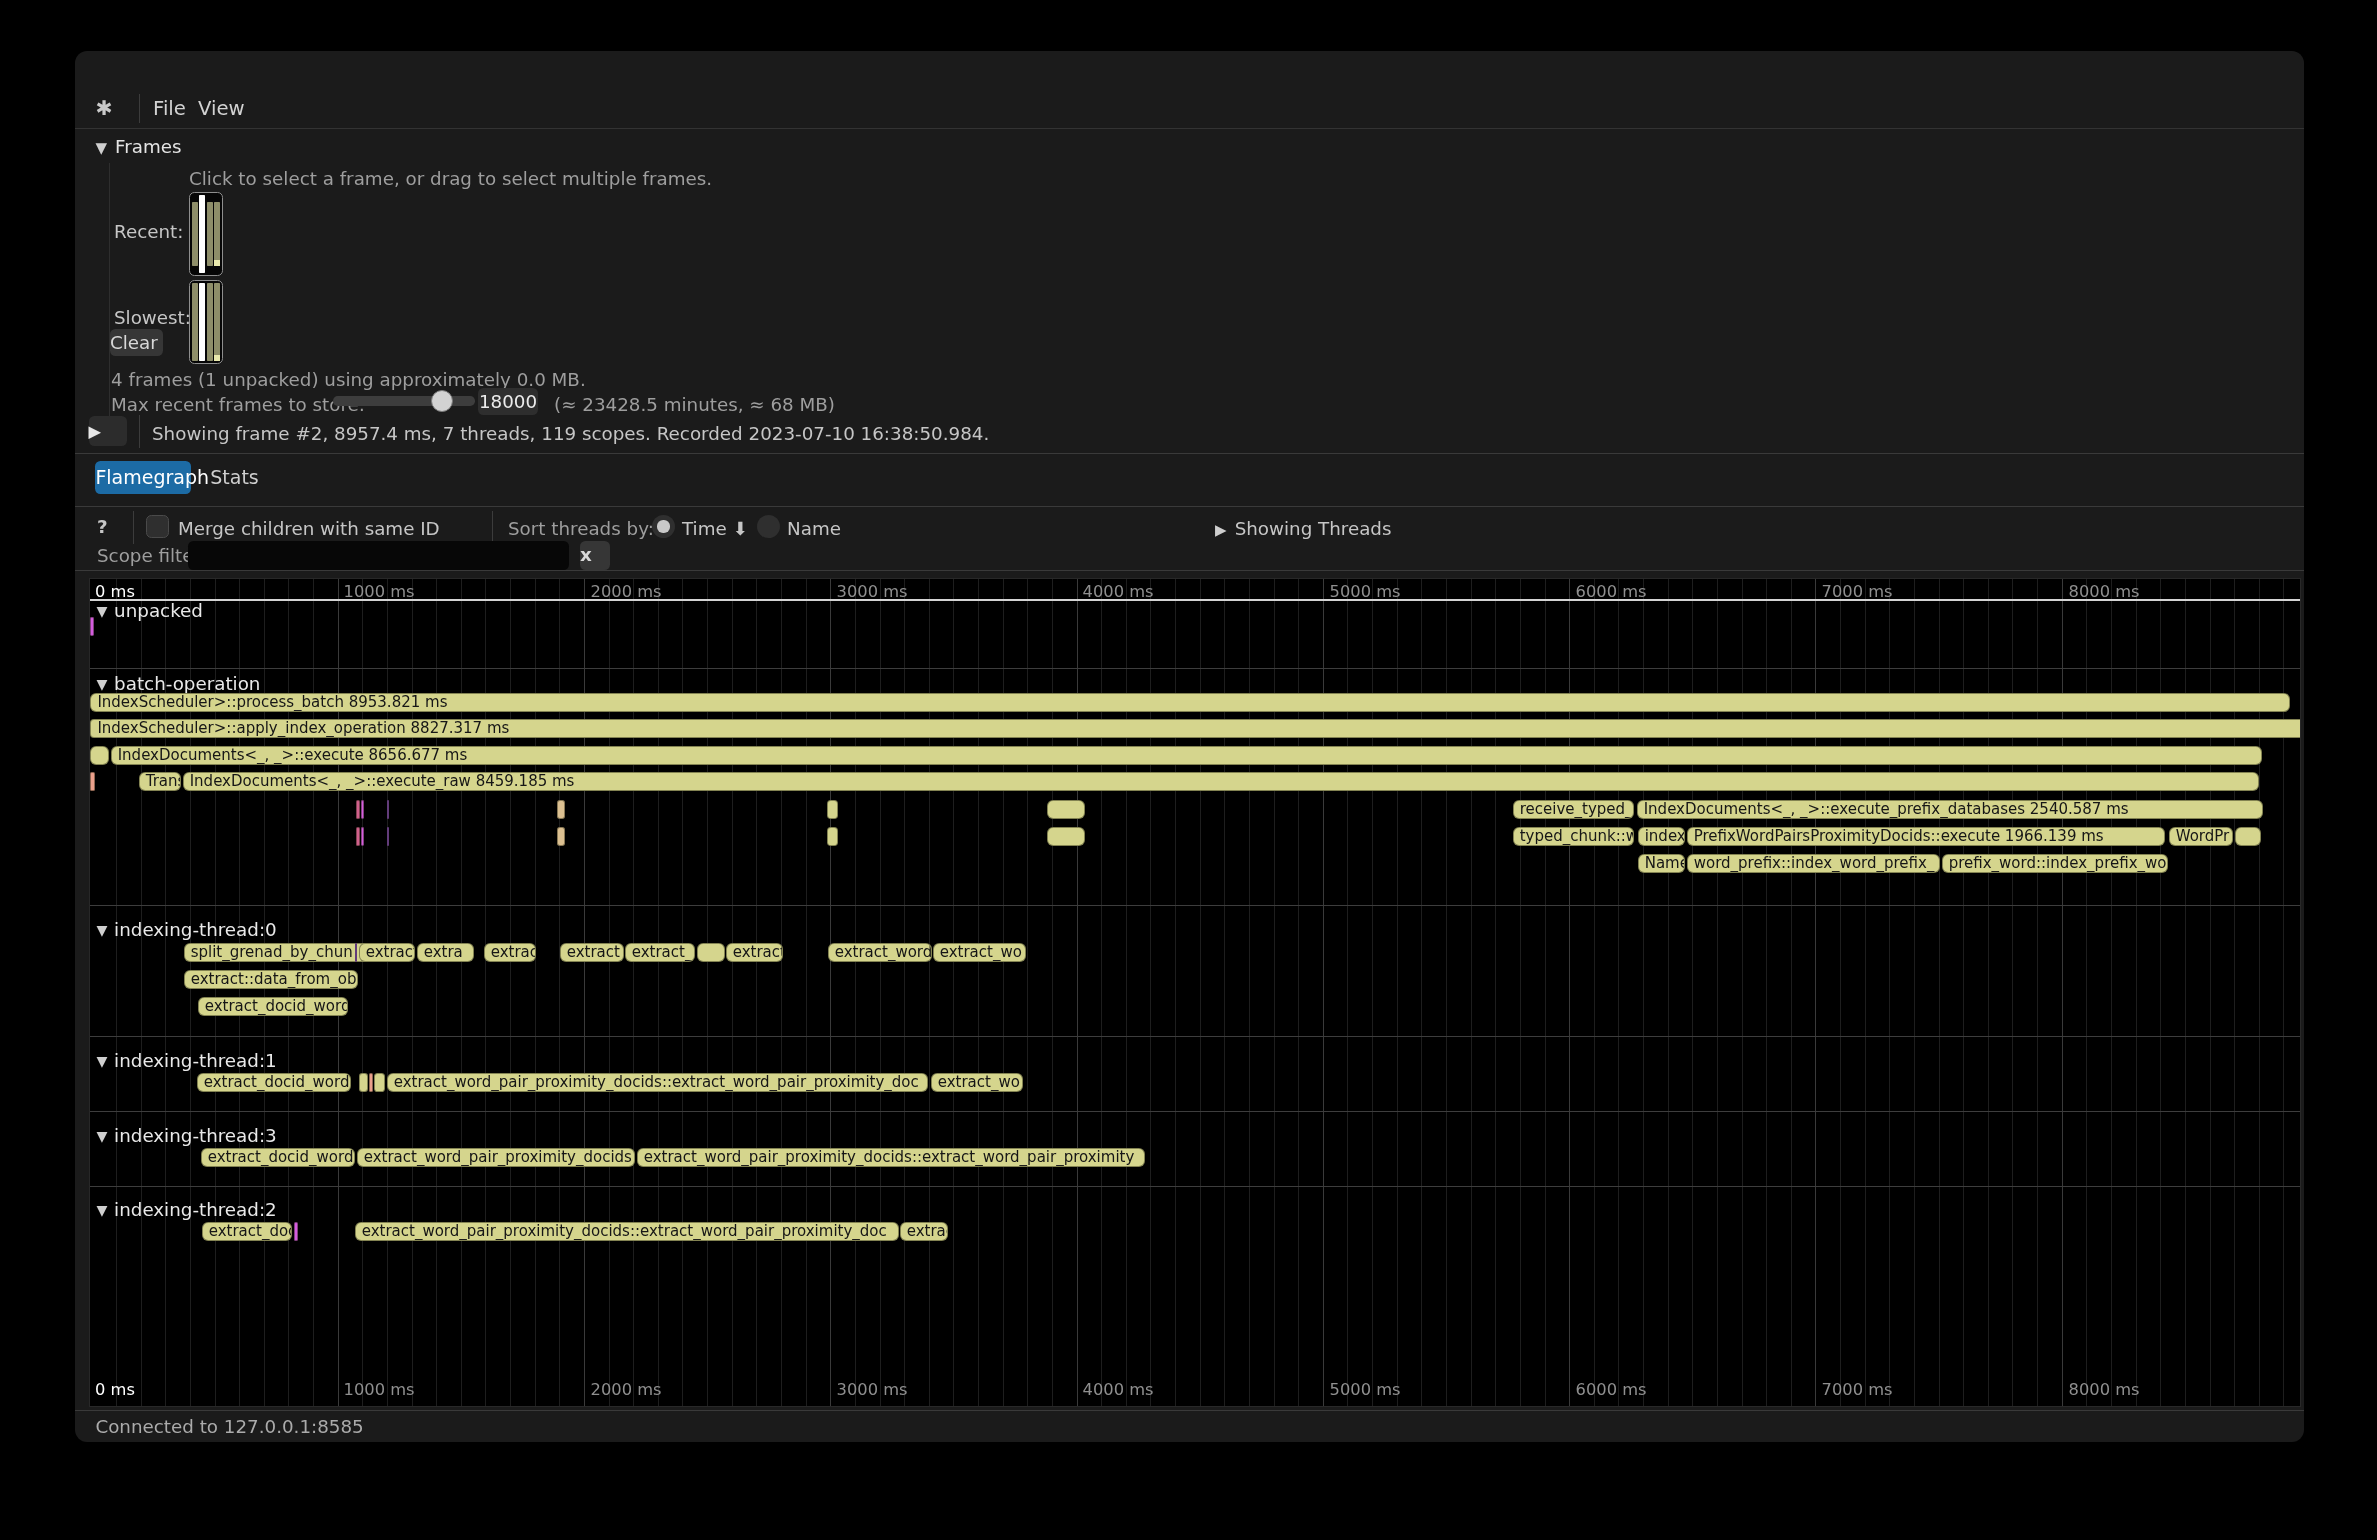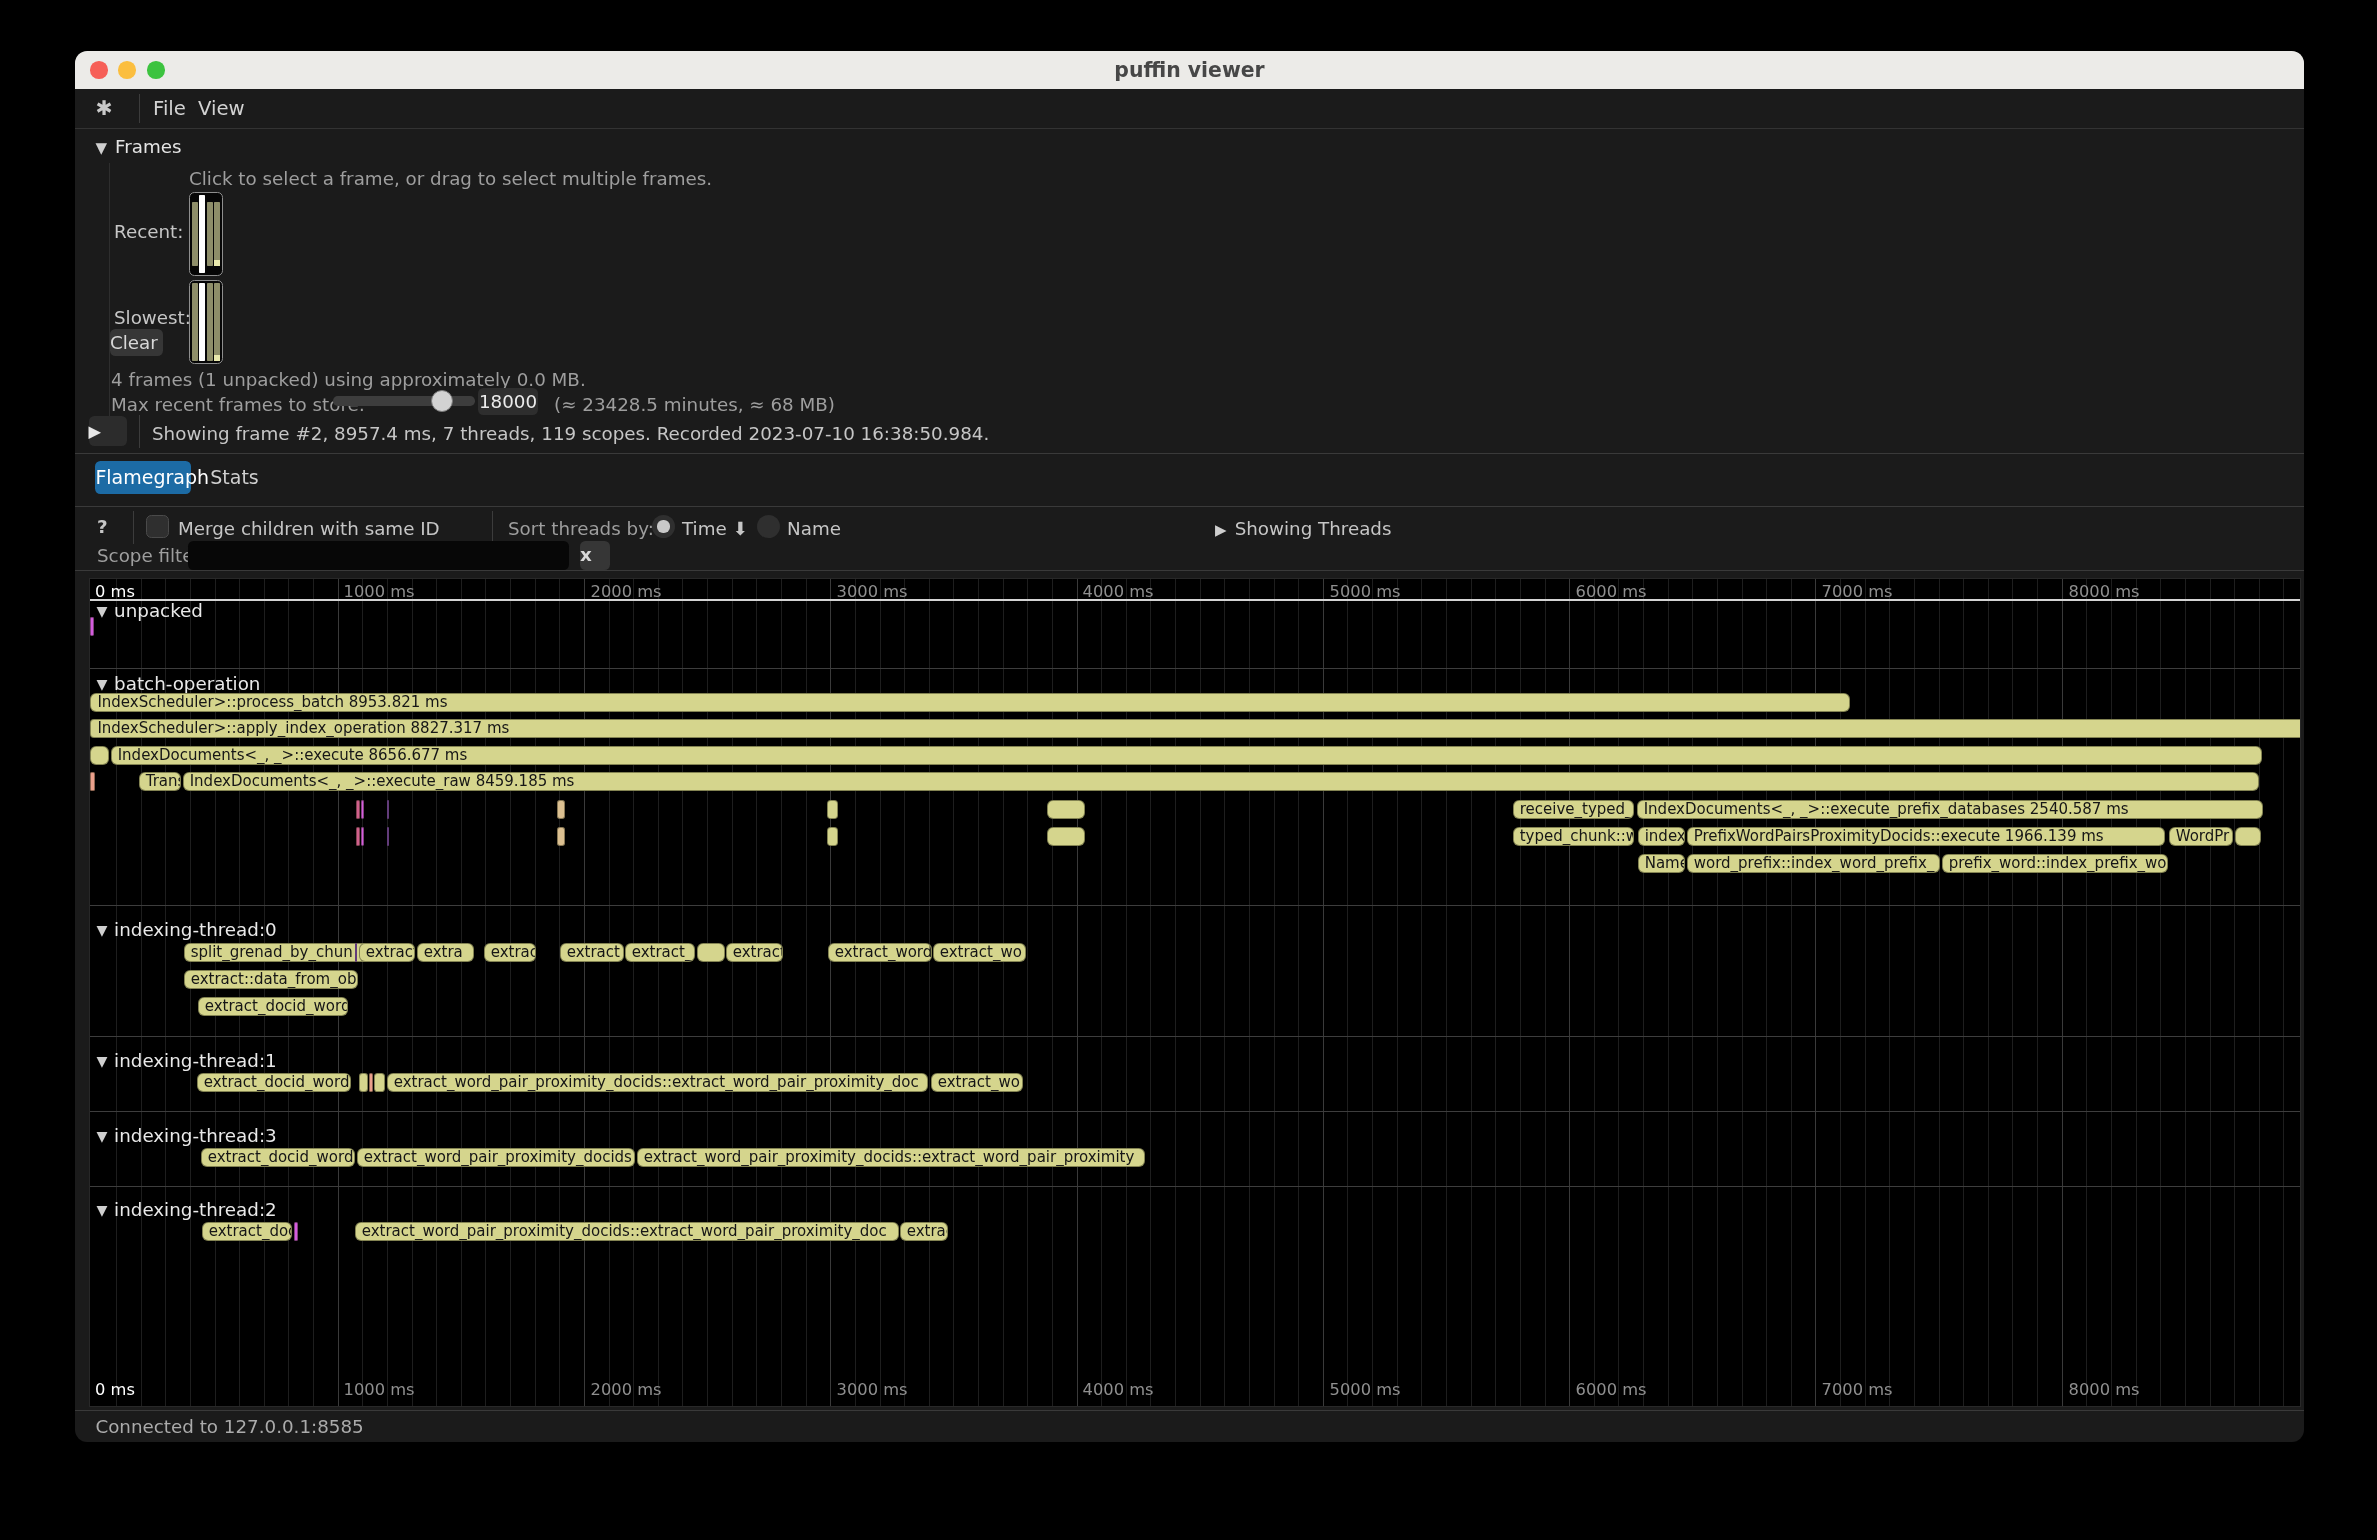--- a/index.html
+++ b/index.html
@@ -60,26 +60,20 @@
     white-space:nowrap;color:#161616;font-size:15px;line-height:17.6px;
     border:0.7px solid rgba(30,30,10,.45);}
   .statusbar-text{position:absolute;font-size:18.3px;color:#ababab;}
   .play-tri{color:#e8e8e8;font-size:16.3px;}
 </style>
 </head>
 <body>
 
 <div class="window">
 
-  <div class="titlebar">
-    <span class="tl red"></span>
-    <span class="tl yellow"></span>
-    <span class="tl green"></span>
-    <div class="wtitle">puffin viewer</div>
-  </div>
 
   <div class="menubar">
     <span class="theme-ic">✱</span>
     <div class="vsep" style="left:64px;top:5.4px;height:28.5px;"></div>
     <span class="menu-item" style="left:78px;">File</span>
     <span class="menu-item" style="left:123px;">View</span>
   </div>
 
   <div>
     <div class="lbl" style="left:20.4px;top:85px;color:#e4e4e4;"><span class="hdr-arrow">▼</span><span>Frames</span></div>
@@ -257,21 +251,21 @@
       <div class="axlab" style="left: 1486px; top: 801px;">6000 ms</div>
       <div class="axlab" style="left: 1732px; top: 2.7px;">7000 ms</div>
       <div class="axlab" style="left: 1732px; top: 801px;">7000 ms</div>
       <div class="axlab" style="left: 1979px; top: 2.7px;">8000 ms</div>
       <div class="axlab" style="left: 1979px; top: 801px;">8000 ms</div>
       <div class="axis-line"></div>
       <div class="glabel" style="left: 6.8px; top: 21px;"><span class="arr">▼</span><span>unpacked</span></div>
       <div class="bar" style="left: 0.7px; top: 38px; width: 3.4px; background: rgb(212, 92, 223); border-radius: 1.4px; padding: 0px;"></div>
       <div class="gsep" style="top: 89px;"></div>
       <div class="glabel" style="left: 6.8px; top: 94px;"><span class="arr">▼</span><span>batch-operation</span></div>
-      <div class="bar" style="left: 0.7px; top: 114px; width: 1760px; background: rgb(213, 213, 141); border-radius: 6.1px; padding: 0px 0px 0px 6.1px;">IndexScheduler&gt;::process_batch 8953.821 ms</div>
+      <div class="bar" style="left: 0.7px; top: 114px; width: 2200px; background: rgb(213, 213, 141); border-radius: 6.1px; padding: 0px 0px 0px 6.1px;">IndexScheduler&gt;::process_batch 8953.821 ms</div>
       <div class="bar" style="left: 0.7px; top: 140px; width: 2221px; background: rgb(213, 213, 141); border-radius: 4px; padding: 0px 0px 0px 6.1px;">IndexScheduler&gt;::apply_index_operation 8827.317 ms</div>
       <div class="bar" style="left: 0.7px; top: 167px; width: 18.3px; background: rgb(213, 213, 141); border-radius: 6.1px; padding: 0px;"></div>
       <div class="bar" style="left: 21px; top: 167px; width: 2151px; background: rgb(213, 213, 141); border-radius: 6.1px; padding: 0px 0px 0px 6.1px;">IndexDocuments&lt;_, _&gt;::execute 8656.677 ms</div>
       <div class="bar" style="left: 0.7px; top: 193px; width: 4.7px; background: rgb(235, 160, 140); border-radius: 1.6px; padding: 0px;"></div>
       <div class="bar" style="left: 49px; top: 193px; width: 42px; background: rgb(213, 213, 141); border-radius: 6.1px; padding: 0px 0px 0px 6.1px;">Trans</div>
       <div class="bar" style="left: 93px; top: 193px; width: 2076px; background: rgb(213, 213, 141); border-radius: 6.1px; padding: 0px 0px 0px 6.1px;">IndexDocuments&lt;_, _&gt;::execute_raw 8459.185 ms</div>
       <div class="bar" style="left: 266px; top: 221px; width: 4.7px; background: rgb(209, 96, 140); border-radius: 1.6px; padding: 0px;"></div>
       <div class="bar" style="left: 271px; top: 221px; width: 3.4px; background: rgb(212, 92, 223); border-radius: 1.4px; padding: 0px;"></div>
       <div class="bar" style="left: 297px; top: 221px; width: 2.7px; background: rgb(154, 85, 214); border-radius: 1.4px; padding: 0px;"></div>
       <div class="bar" style="left: 467px; top: 221px; width: 8.1px; background: rgb(220, 192, 145); border-radius: 2.7px; padding: 0px;"></div>

